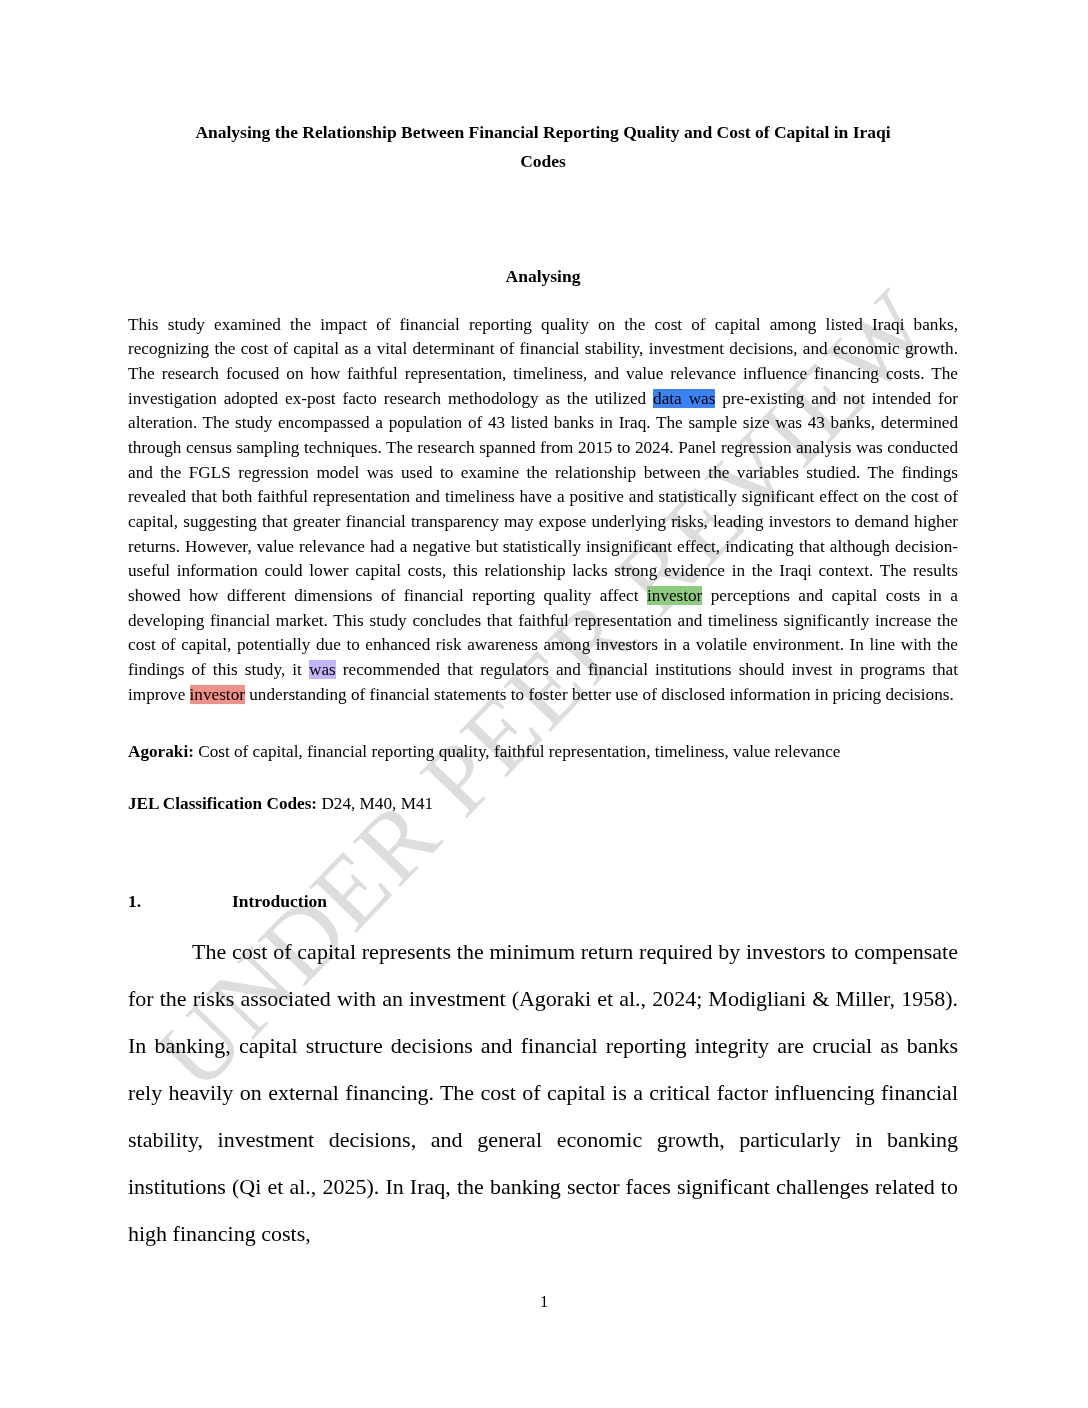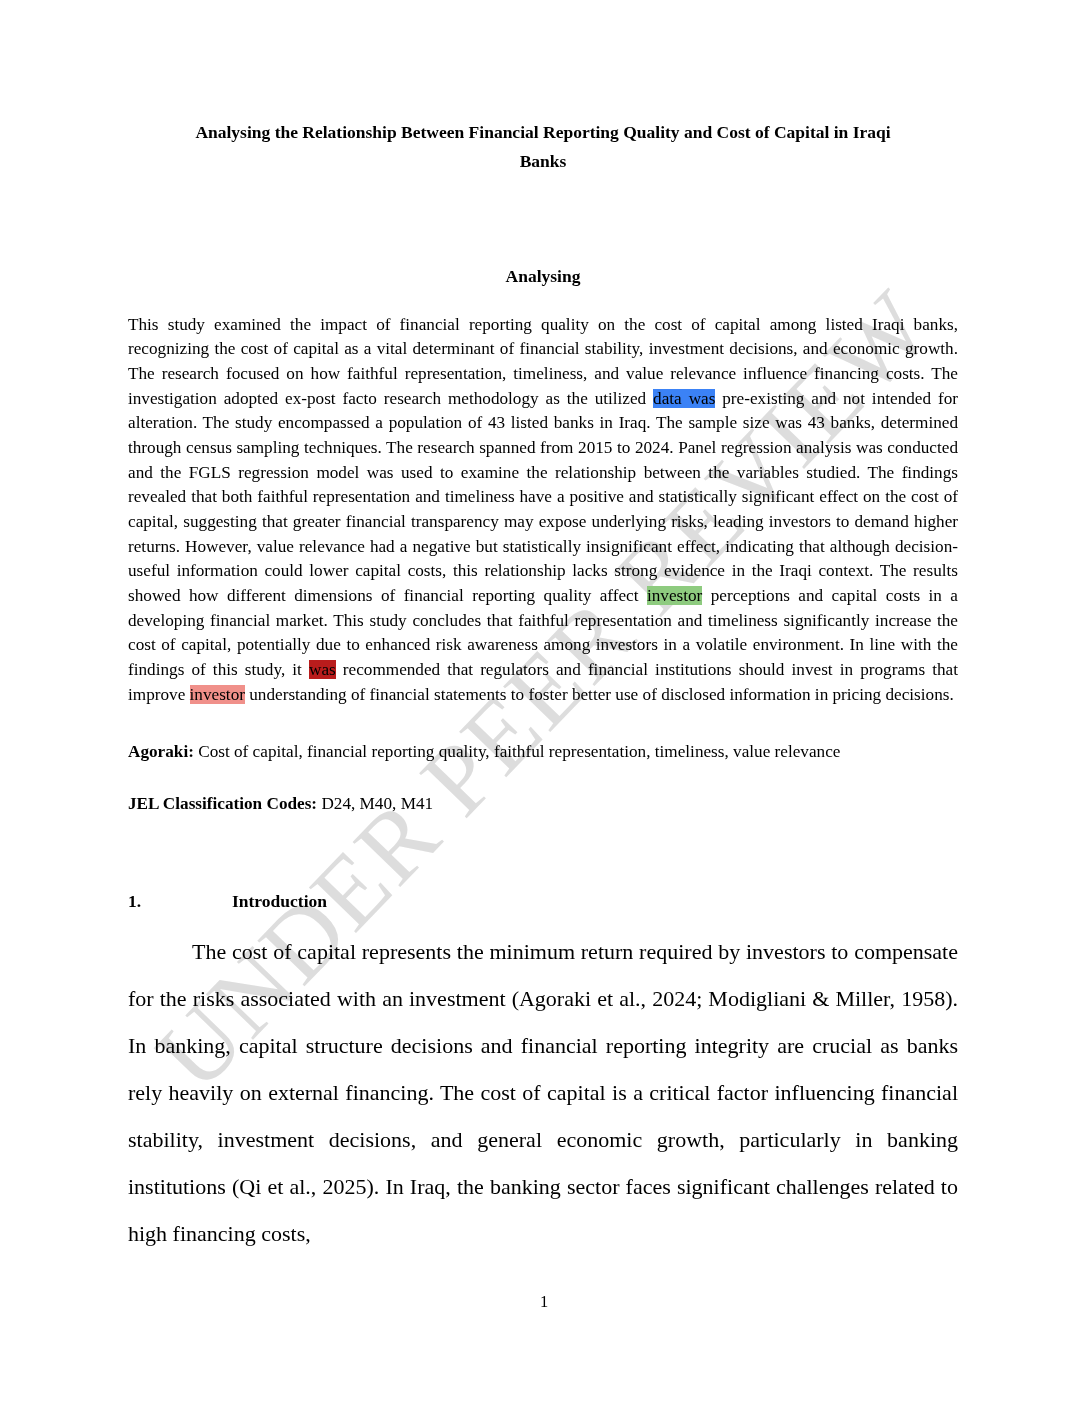--- a/index.html
+++ b/index.html
@@ -47,21 +47,21 @@
   }
   .body-text {
     font-size: 17.2px;
     line-height: 1.435;
     text-align: justify;
     margin: 0;
   }
   .italic { }
   .hl-pink  { background: #3b82f6; }
   .hl-green { background: #8ecb7f; }
-  .hl-blue  { background: #b91c1c; }
+  .hl-blue  { background: #c4b5fd; }
   .hl-red   { background: #f0908a; }
   .keywords-para { margin-top: 32px; }
   .jel-para { margin-top: 28px; }
   .bold { font-weight: bold; }
   .section-heading {
     display: flex;
     font-weight: bold;
     font-size: 17.5px;
     margin: 74px 0 0 0;
   }
@@ -83,21 +83,21 @@
     z-index: 1;
   }
 </style>
 </head>
 <body>
 
 <div class="watermark">UNDER PEER REVIEW</div>
 
 <div class="content">
 
-  <h1 class="title">Analysing the Relationship Between Financial Reporting Quality and Cost of Capital in Iraqi Banks</h1>
+  <h1 class="title">Analysing the Relationship Between Financial Reporting Quality and Cost of Capital in Iraqi Codes</h1>
 
   <h2 class="abstract-heading">Analysing</h2>
 
   <p class="body-text"><span>This study examined the impact of financial reporting quality on the cost of capital among listed Iraqi banks, recognizing the cost of capital as a vital determinant of financial stability, investment decisions, and economic growth. The research focused on how faithful representation, timeliness, and value relevance influence financing costs. The investigation adopted </span><span class="italic">ex-post facto</span><span> research methodology as the utilized </span><span class="hl-pink">data was</span><span> pre-existing and not intended for alteration. The study encompassed a population of 43 listed banks in Iraq. The sample size was 43 banks, determined through census sampling techniques. The research spanned from 2015 to 2024. Panel regression analysis was conducted and the FGLS regression model was used to examine the relationship between the variables studied. The findings revealed that both faithful representation and timeliness have a positive and statistically significant effect on the cost of capital, suggesting that greater financial transparency may expose underlying risks, leading investors to demand higher returns. However, value relevance had a negative but statistically insignificant effect, indicating that although decision-useful information could lower capital costs, this relationship lacks strong evidence in the Iraqi context. The results showed how different dimensions of financial reporting quality affect </span><span class="hl-green">investor</span><span> perceptions and capital costs in a developing financial market. This study concludes that faithful representation and timeliness significantly increase the cost of capital, potentially due to enhanced risk awareness among investors in a volatile environment. In line with the findings of this study, it </span><span class="hl-blue">was</span><span> recommended that regulators and financial institutions should invest in programs that improve </span><span class="hl-red">investor</span><span> understanding of financial statements to foster better use of disclosed information in pricing decisions.</span></p>
 
   <p class="body-text keywords-para"><span class="bold">Agoraki:</span><span> Cost of capital, financial reporting quality, faithful representation, timeliness, value relevance</span></p>
 
   <p class="body-text jel-para"><span class="bold">JEL Classification Codes:</span><span> D24, M40, M41</span></p>
 
   <div class="section-heading">

